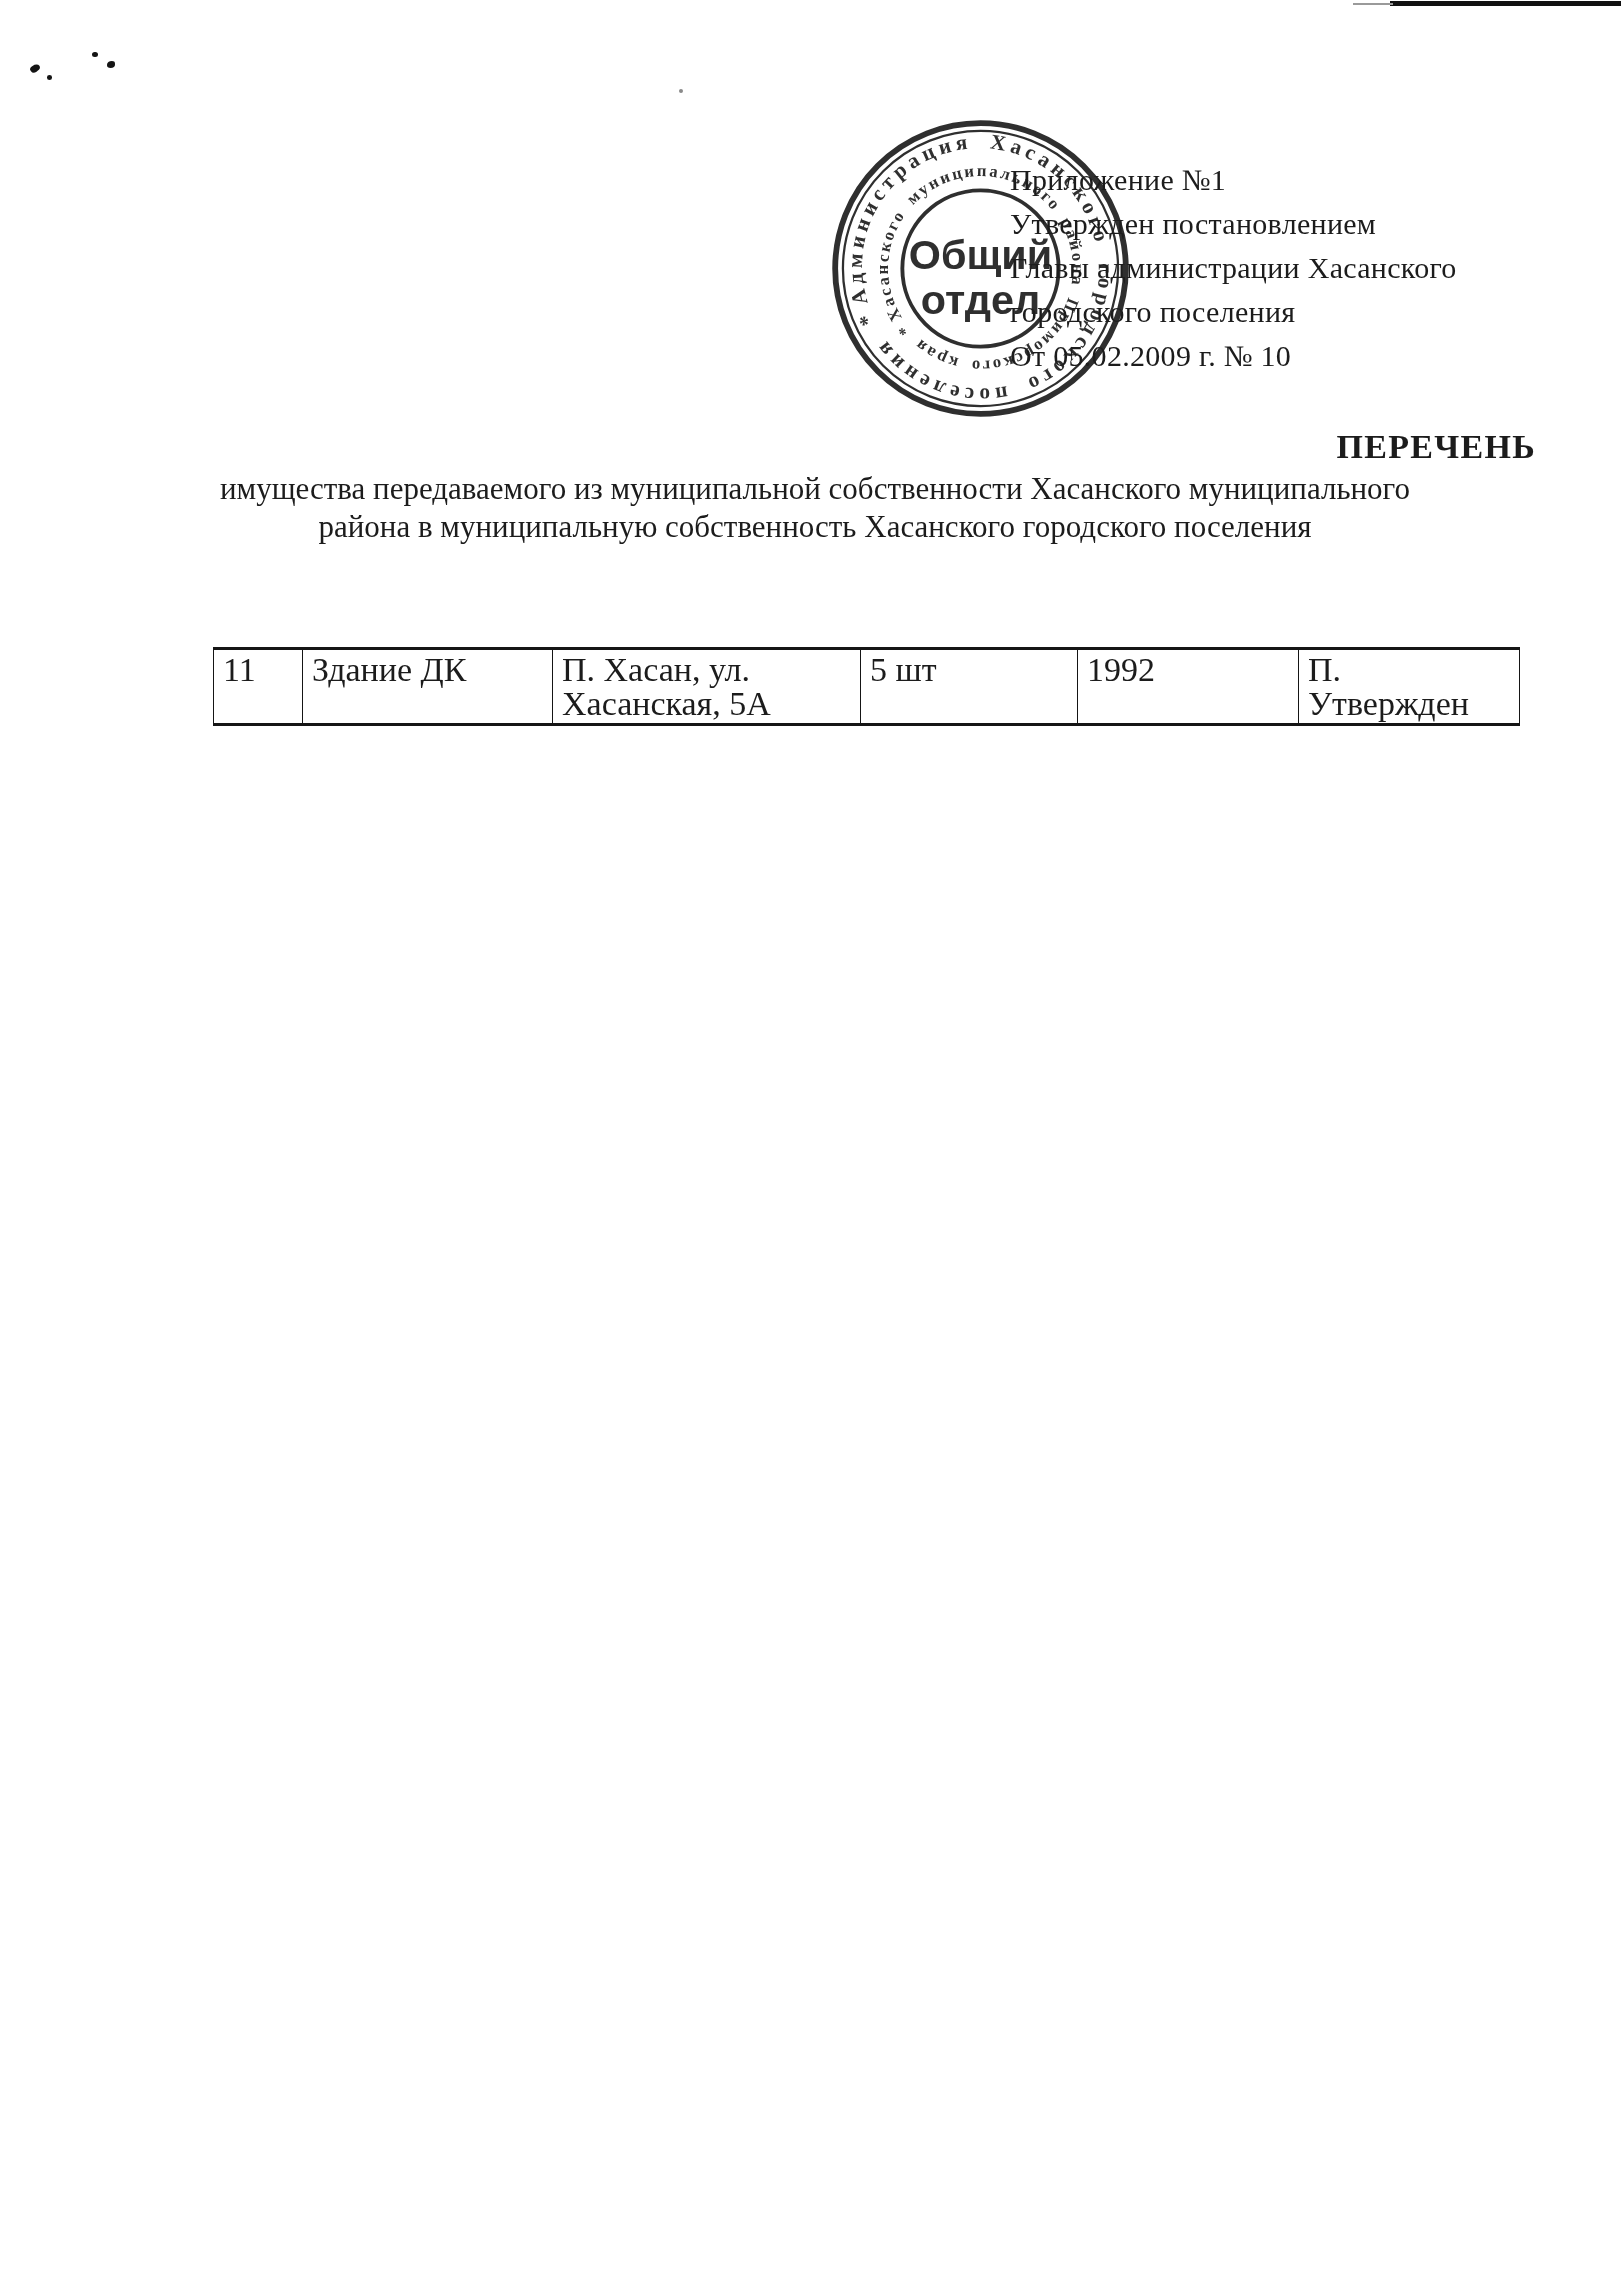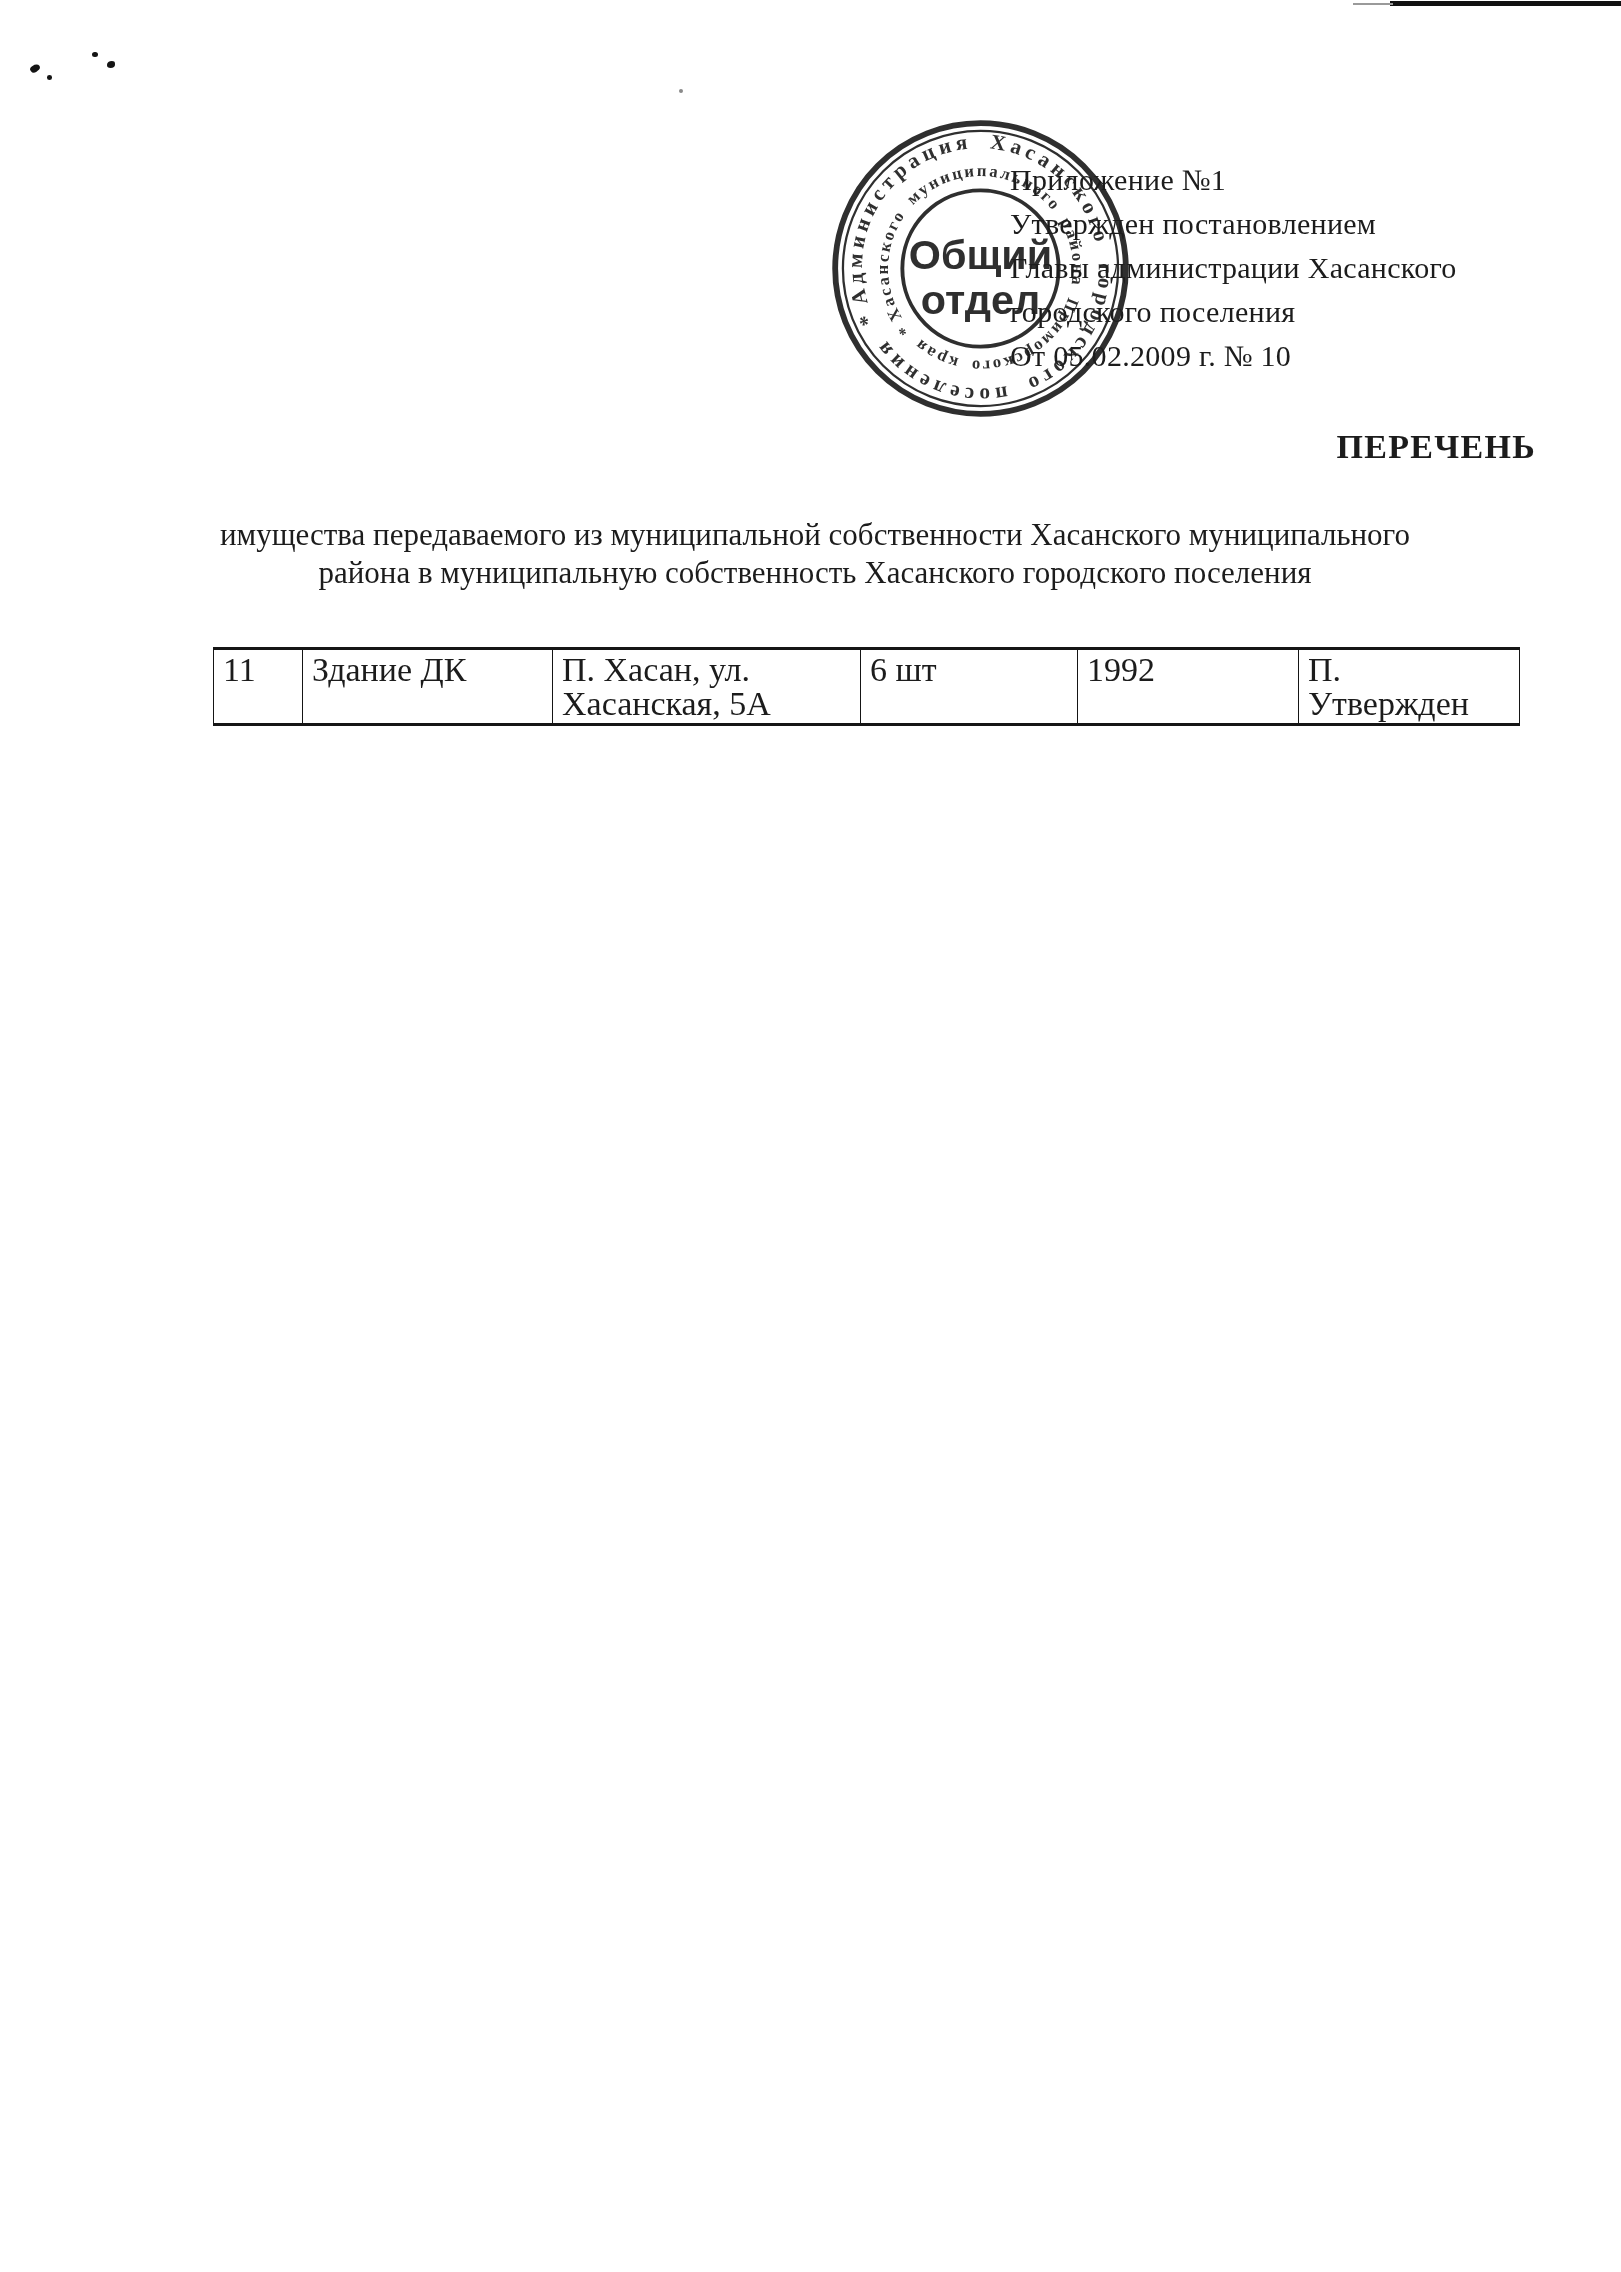--- a/index.html
+++ b/index.html
@@ -49,21 +49,21 @@
     font-size:64px;fill:#1e1e1e;text-anchor:middle;
   }
 
   
   .title{
     position:absolute;left:94px;top:428px;width:1442px;
     text-align:right;font-weight:bold;font-size:34px;letter-spacing:1.3px;
   }
   .subtitle{
     position:absolute;left:94px;top:470px;width:1442px;
-    text-align:center;font-size:31px;line-height:38px;margin-top:46px;
+    text-align:center;font-size:31px;line-height:38px;
   }
 
   
   .list-table{
     position:absolute;left:213px;top:647px;
     border-collapse:collapse;table-layout:fixed;width:1307px;
     font-size:34px;line-height:34px;
   }
   .list-table td{
     border-left:1.9px solid #151515;border-right:1.9px solid #151515;
@@ -127,21 +127,21 @@
       <col style="width:308px">
       <col style="width:217px">
       <col style="width:221px">
       <col style="width:221px">
     </colgroup>
     <tbody>
       <tr>
         <td>11</td>
         <td>Здание ДК</td>
         <td>П. Хасан, ул. Хасанская, 5А</td>
-        <td>6 шт</td>
+        <td>5 шт</td>
         <td>1992</td>
         <td>П. Утвержден</td>
       </tr>
     </tbody>
   </table>
 
 </div>
 
 
 </body></html>

